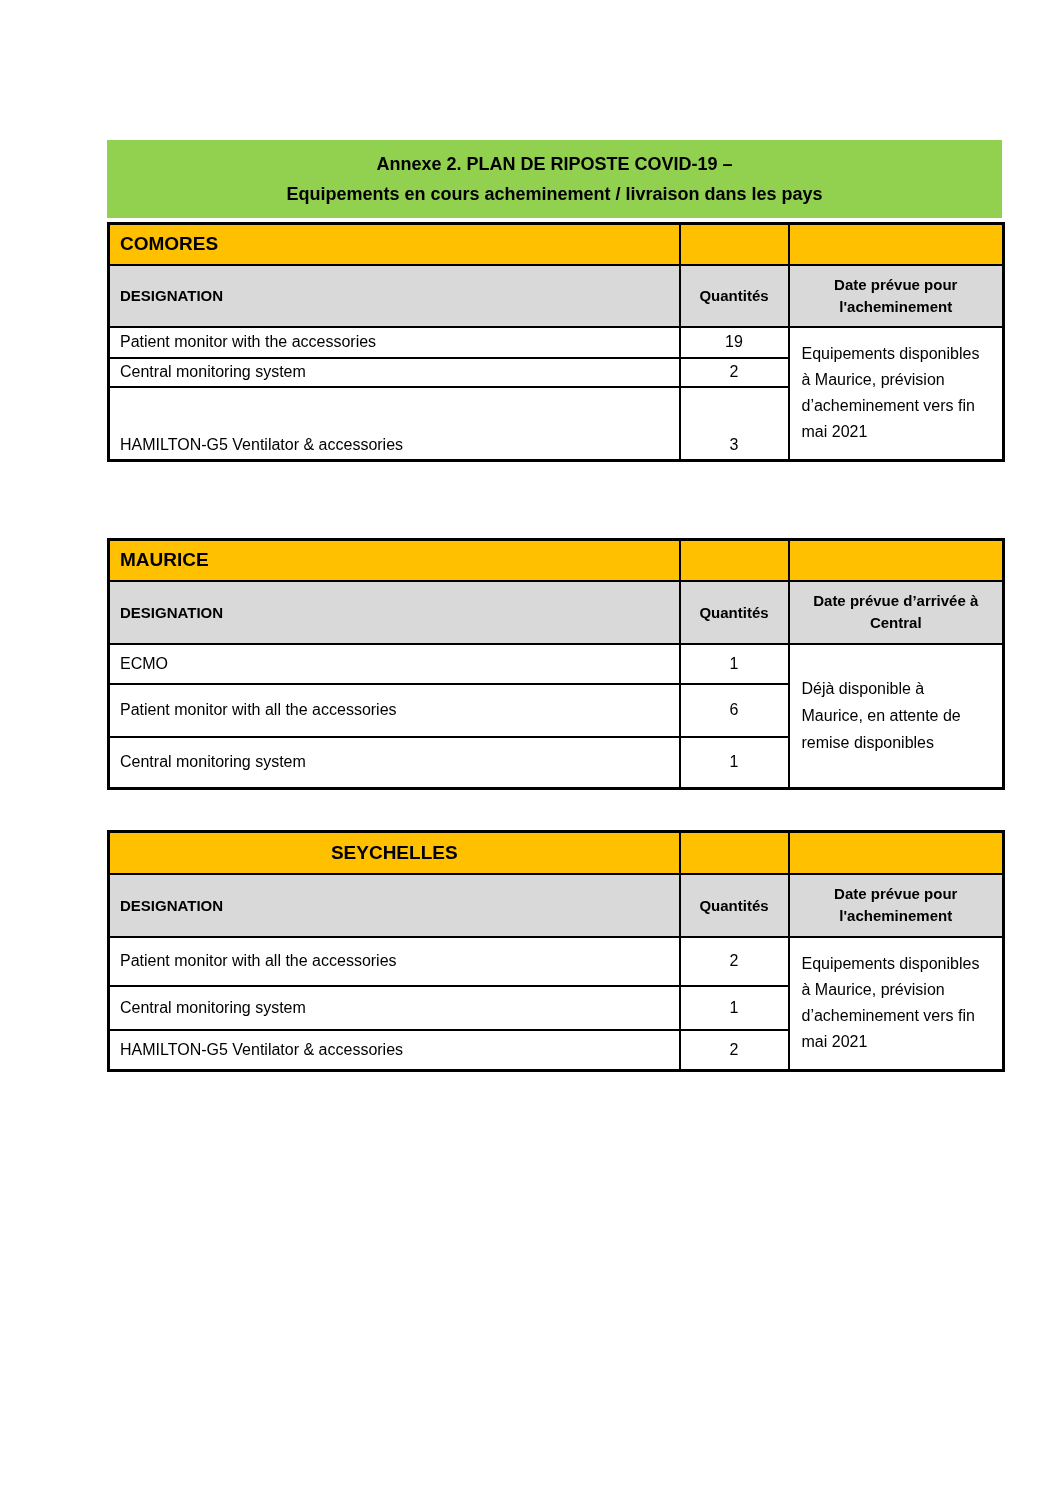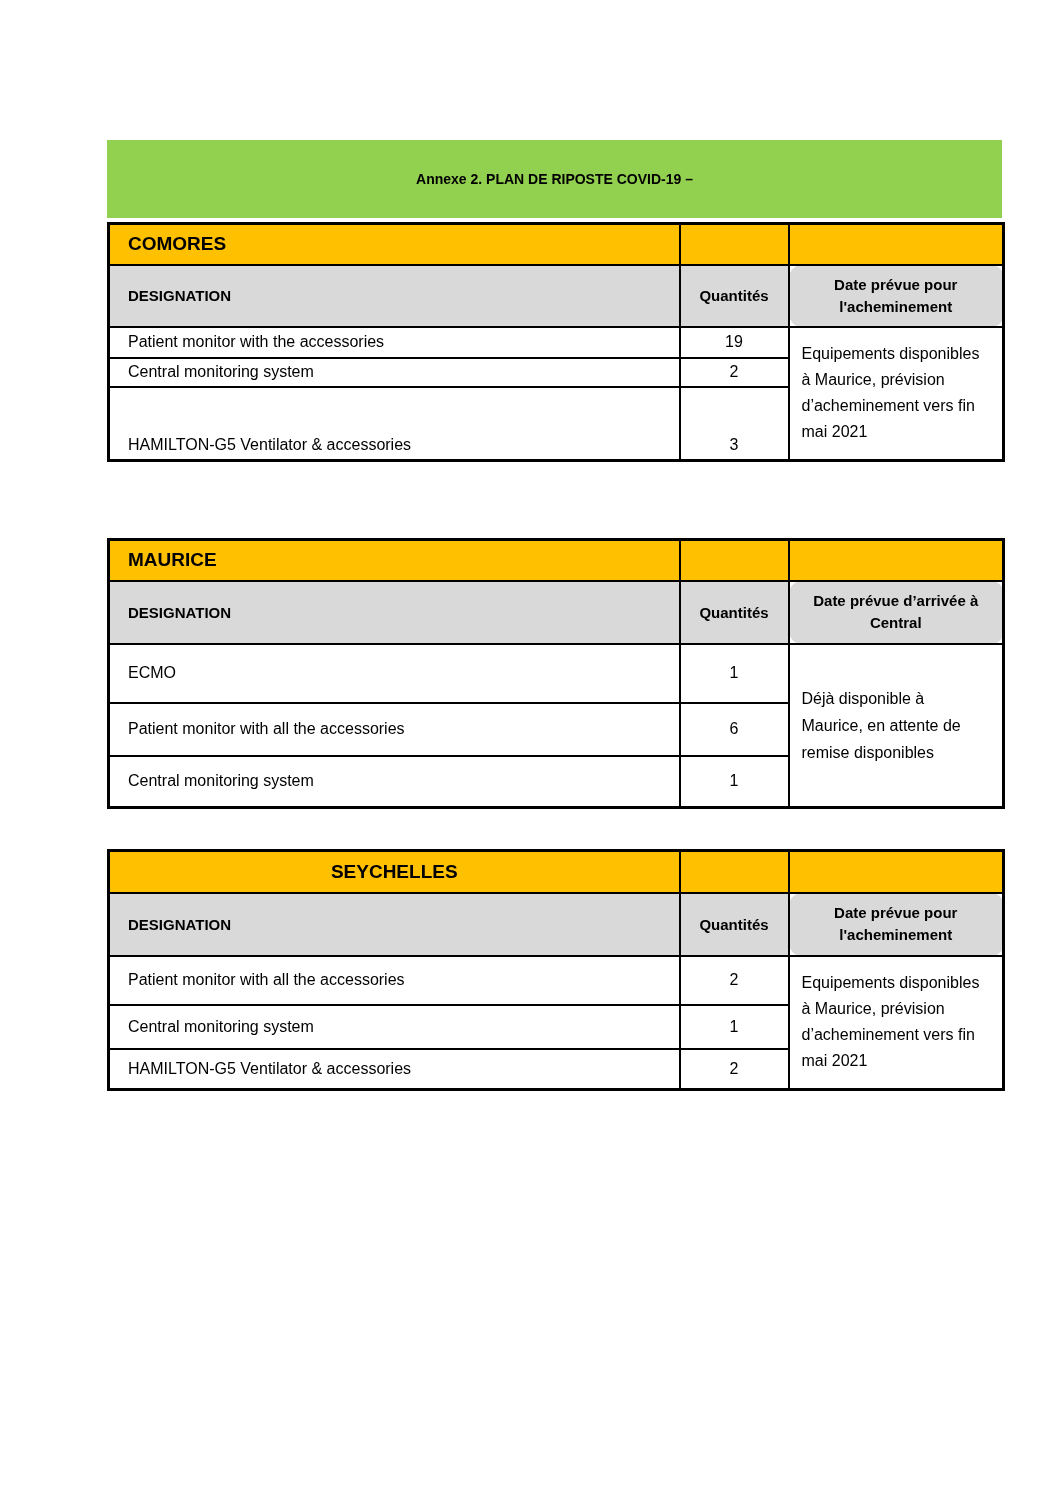--- a/index.html
+++ b/index.html
@@ -18,86 +18,87 @@
   }
   .banner {
     background: #92D050;
     height: 78px;
     display: flex;
     flex-direction: column;
     align-items: center;
     justify-content: center;
     text-align: center;
     font-weight: bold;
-    font-size: 14px;
+    font-size: 18px;
     line-height: 30px;
   }
   table.grid {
     border-collapse: collapse;
     width: 895px;
     table-layout: fixed;
     border: 3px solid #000;
   }
   col.c1 { width: 571px; }
   col.c2 { width: 109px; }
   col.c3 { width: 215px; }
   td {
     border: 2px solid #000;
-    padding: 0 18px;
+    padding: 0 10px;
     vertical-align: middle;
     font-size: 16px;
     overflow: hidden;
   }
   tr.country td {
     background: #FFC000;
     font-size: 19px;
     font-weight: bold;
     height: 41px;
   }
   tr.cols td {
     background: #D9D9D9;
     font-weight: bold;
     font-size: 15px;
     height: 62px;
   }
   td.h-qty, td.h-date, td.qty { text-align: center; }
-  td.h-date { line-height: 22px; padding: 0 7px; border-radius: 13px; }
+  td.h-date { line-height: 22px; padding: 0 7px; }
   td.note {
     line-height: 26px;
     padding: 0 12px;
     font-size: 16px;
   }
   
   .t0 { margin-top: 4px; }
   .t0 tr.r0 td { height: 31px; }
   .t0 tr.r1 td { height: 29px; }
   .t0 tr.r2 td { height: 74px; }
   .t0 tr.r2 td.des, .t0 tr.r2 td.qty { vertical-align: bottom; padding-bottom: 5px; }
   
   .t1 { margin-top: 76px; }
   .t1 tr.cols td { height: 63px; }
-  .t1 tr.r0 td { height: 59px; margin-top: 12px; }
+  .t1 tr.r0 td { height: 40px; margin-top: 12px; }
   .t1 tr.r1 td { height: 53px; }
   .t1 tr.r2 td { height: 52px; }
   .t1 td.note { line-height: 27px; }
   
   .t2 { margin-top: 40px; }
   .t2 tr.country td { height: 42px; text-align: center; }
   .t2 tr.cols td { height: 63px; }
   .t2 tr.r0 td { height: 49px; }
   .t2 tr.r1 td { height: 44px; }
   .t2 tr.r2 td { height: 41px; }
 </style>
 </head>
 <body>
 
 <div class="page">
 
   <header class="banner">
     <div>Annexe 2. PLAN DE RIPOSTE COVID-19 –</div>
+    <div>Equipements en cours acheminement / livraison dans les pays</div>
   </header>
 
   <table class="grid t0">
     <colgroup>
         <col class="c1">
         <col class="c2">
         <col class="c3">
       </colgroup>
     <tbody>
       <tr class="country">

